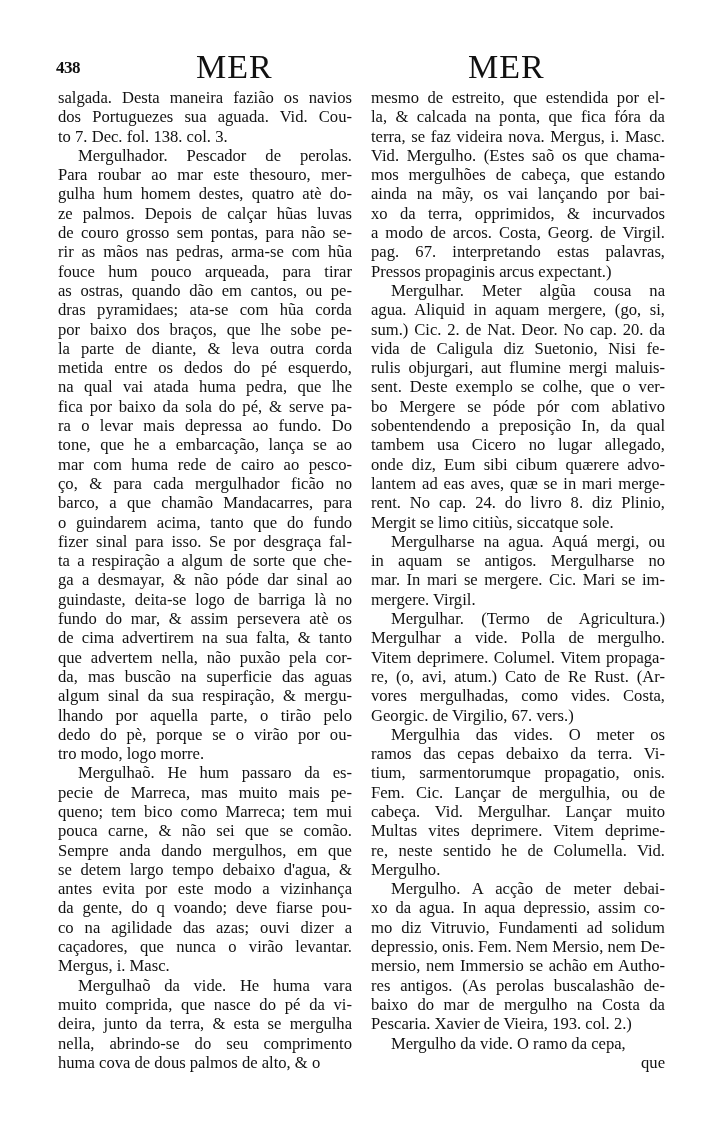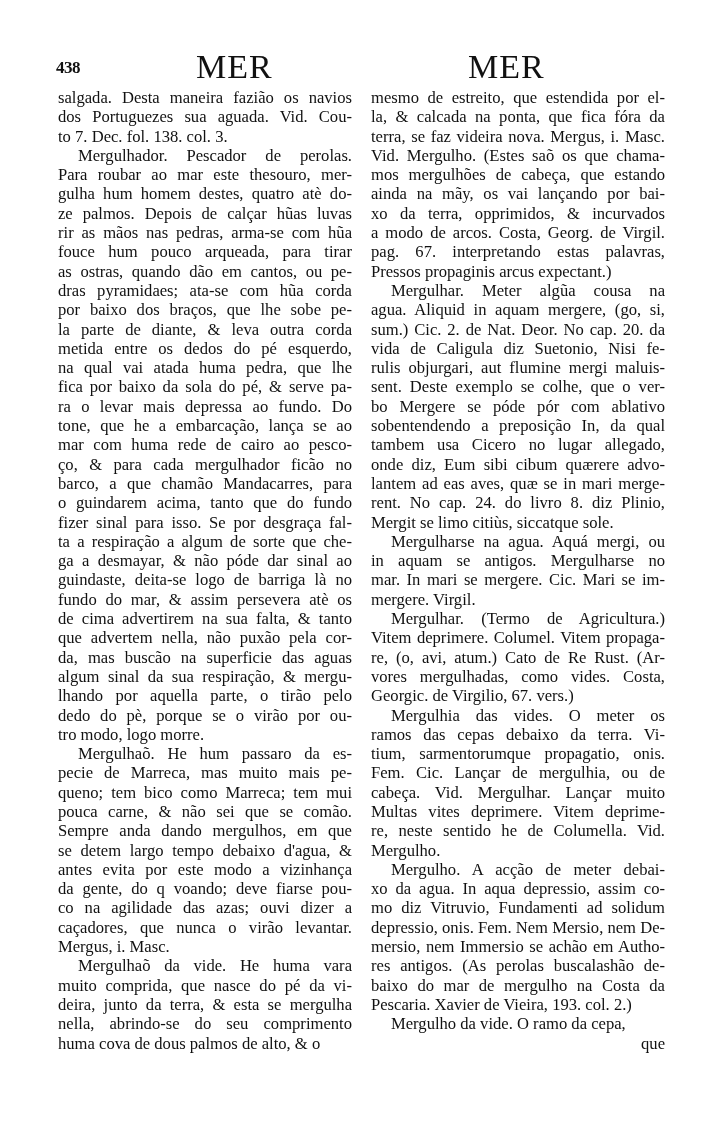--- a/index.html
+++ b/index.html
@@ -36,20 +36,21 @@
   <span class="running-head right">MER</span>
 
   <div class="column left" id="col-left">
       <span class="line">salgada. Desta maneira fazião os navios</span>
       <span class="line">dos Portuguezes sua aguada. Vid. Cou-</span>
       <span class="line last">to 7. Dec. fol. 138. col. 3.</span>
       <span class="line indent">Mergulhador. Pescador de perolas.</span>
       <span class="line">Para roubar ao mar este thesouro, mer-</span>
       <span class="line">gulha hum homem destes, quatro atè do-</span>
       <span class="line">ze palmos. Depois de calçar hũas luvas</span>
+      <span class="line">de couro grosso sem pontas, para não se-</span>
       <span class="line">rir as mãos nas pedras, arma-se com hũa</span>
       <span class="line">fouce hum pouco arqueada, para tirar</span>
       <span class="line">as ostras, quando dão em cantos, ou pe-</span>
       <span class="line">dras pyramidaes; ata-se com hũa corda</span>
       <span class="line">por baixo dos braços, que lhe sobe pe-</span>
       <span class="line">la parte de diante, &amp; leva outra corda</span>
       <span class="line">metida entre os dedos do pé esquerdo,</span>
       <span class="line">na qual vai atada huma pedra, que lhe</span>
       <span class="line">fica por baixo da sola do pé, &amp; serve pa-</span>
       <span class="line">ra o levar mais depressa ao fundo. Do</span>
@@ -109,20 +110,21 @@
       <span class="line">tambem usa Cicero no lugar allegado,</span>
       <span class="line">onde diz, Eum sibi cibum quærere advo-</span>
       <span class="line">lantem ad eas aves, quæ se in mari merge-</span>
       <span class="line">rent. No cap. 24. do livro 8. diz Plinio,</span>
       <span class="line last">Mergit se limo citiùs, siccatque sole.</span>
       <span class="line indent">Mergulharse na agua. Aquá mergi, ou</span>
       <span class="line">in aquam se antigos. Mergulharse no</span>
       <span class="line">mar. In mari se mergere. Cic. Mari se im-</span>
       <span class="line last">mergere. Virgil.</span>
       <span class="line indent">Mergulhar. (Termo de Agricultura.)</span>
+      <span class="line">Mergulhar a vide. Polla de mergulho.</span>
       <span class="line">Vitem deprimere. Columel. Vitem propaga-</span>
       <span class="line">re, (o, avi, atum.) Cato de Re Rust. (Ar-</span>
       <span class="line">vores mergulhadas, como vides. Costa,</span>
       <span class="line last">Georgic. de Virgilio, 67. vers.)</span>
       <span class="line indent">Mergulhia das vides. O meter os</span>
       <span class="line">ramos das cepas debaixo da terra. Vi-</span>
       <span class="line">tium, sarmentorumque propagatio, onis.</span>
       <span class="line">Fem. Cic. Lançar de mergulhia, ou de</span>
       <span class="line">cabeça. Vid. Mergulhar. Lançar muito</span>
       <span class="line">Multas vites deprimere. Vitem deprime-</span>

